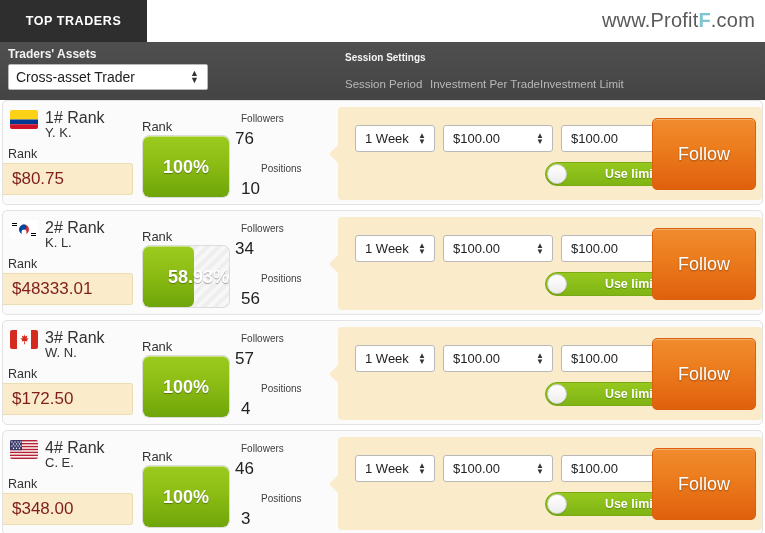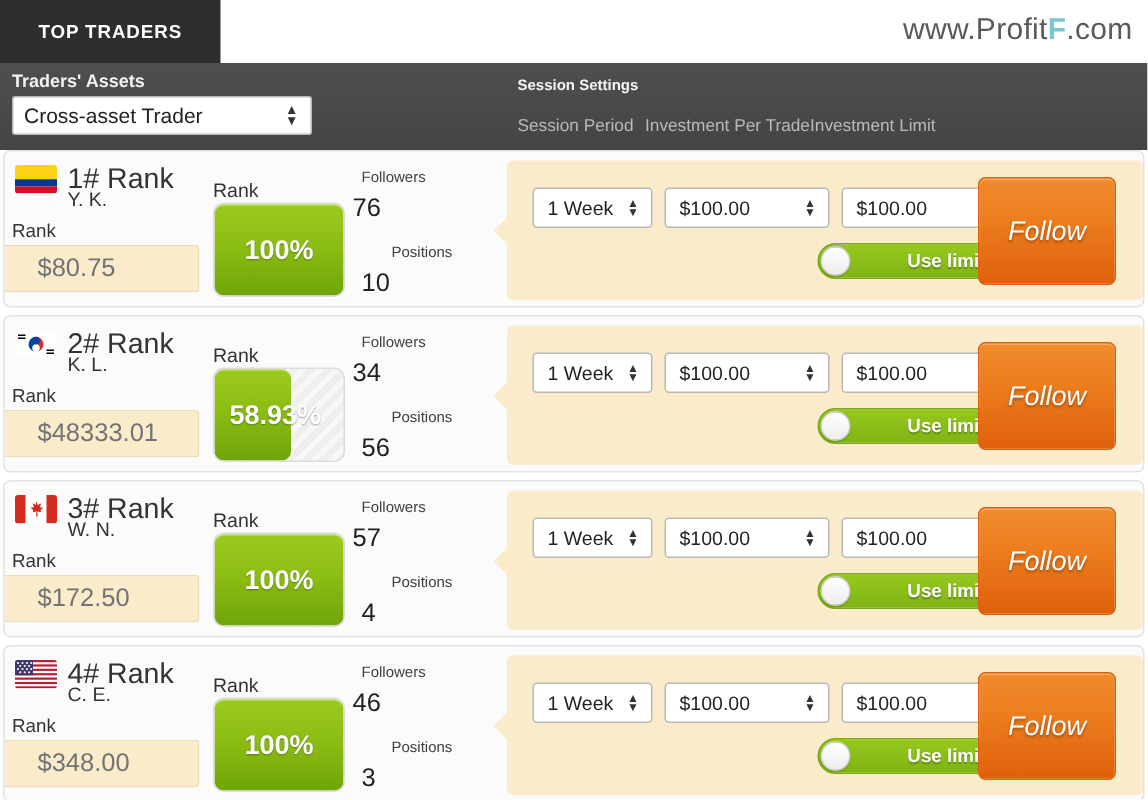--- a/index.html
+++ b/index.html
@@ -106,42 +106,42 @@
   
   .flag {
     position: absolute; left: 7px; top: 9px;
     width: 28px; height: 19px;
     border-radius: 2px;
     overflow: hidden;
   }
   .flag svg { display: block; }
   .rank-no {
     position: absolute; left: 42px; top: 8px;
-    font-size: 19px; color: #333;
+    font-size: 16px; color: #333;
   }
   .trader-name {
     position: absolute; left: 42px; top: 24px;
     font-size: 13px; color: #333;
   }
   .rank-label {
     position: absolute; left: 5px; top: 46px;
     font-size: 12.5px; color: #333;
   }
   .rank-value-box {
     position: absolute; left: 0px; top: 62px;
     width: 130px; height: 32px;
     background: #faeccb;
     border: 1px solid #ecdcb4;
     border-left: none;
     border-radius: 0 3px 3px 0;
     display: flex; align-items: center;
   }
   .rank-value {
-    padding-left: 22px;
-    font-size: 17px; color: #737373;
+    padding-left: 9px;
+    font-size: 17px; color: #7f1d1d;
   }
 
   
   .meter-label {
     position: absolute; left: 139px; top: 18px;
     font-size: 13px; color: #333;
   }
   .meter {
     position: absolute; left: 139px; top: 34px;
     width: 88px; height: 63px;
@@ -162,21 +162,21 @@
   }
   .meter-text {
     position: absolute; left: 0; right: 0; top: 50%;
     transform: translateY(-50%);
     text-align: center;
     color: #ffffff;
     font-size: 18px;
     font-weight: bold;
     text-shadow: 0 1px 1px rgba(0,0,0,.35);
   }
-  .meter-text.offset { text-align: left; padding-left: 10px; }
+  .meter-text.offset { text-align: right; padding-left: 10px; }
 
   
   .stat-label {
     position: absolute; font-size: 10px; color: #404040;
   }
   .stat-value {
     position: absolute; font-size: 17px; color: #222;
   }
   .followers-label { left: 238px; top: 12px; }
   .followers-value { left: 232px; top: 28px; text-align: right; }
@@ -244,33 +244,32 @@
     position: absolute; left: 1px; top: 1px;
     width: 20px; height: 20px;
     border-radius: 50%;
     background: linear-gradient(180deg,#ffffff 0%, #ededed 100%);
     border: 1px solid #cfcfcf;
     box-shadow: 0 1px 1px rgba(0,0,0,.15);
   }
 
   .follow-btn {
     position: absolute; left: 314px; top: 11px;
-    width: 92px; height: 72px;
+    width: 104px; height: 72px;
     border-radius: 5px;
     background: linear-gradient(180deg,#f08b2e 0%, #ec7d1e 40%, #e0600c 100%);
     border: 1px solid #d9610d;
     box-shadow: inset 0 1px 0 rgba(255,255,255,.3);
     color: #ffffff;
     font-size: 18px;
     display: flex;
     align-items: center;
     justify-content: center;
     text-shadow: 0 1px 2px rgba(0,0,0,.35);
     cursor: pointer;
-    font-style: italic;
   }
 </style>
 </head>
 <body>
 
 <div id="app">
 
   <div class="topbar">
     <div class="tab-top-traders">
       <span>TOP TRADERS</span>

